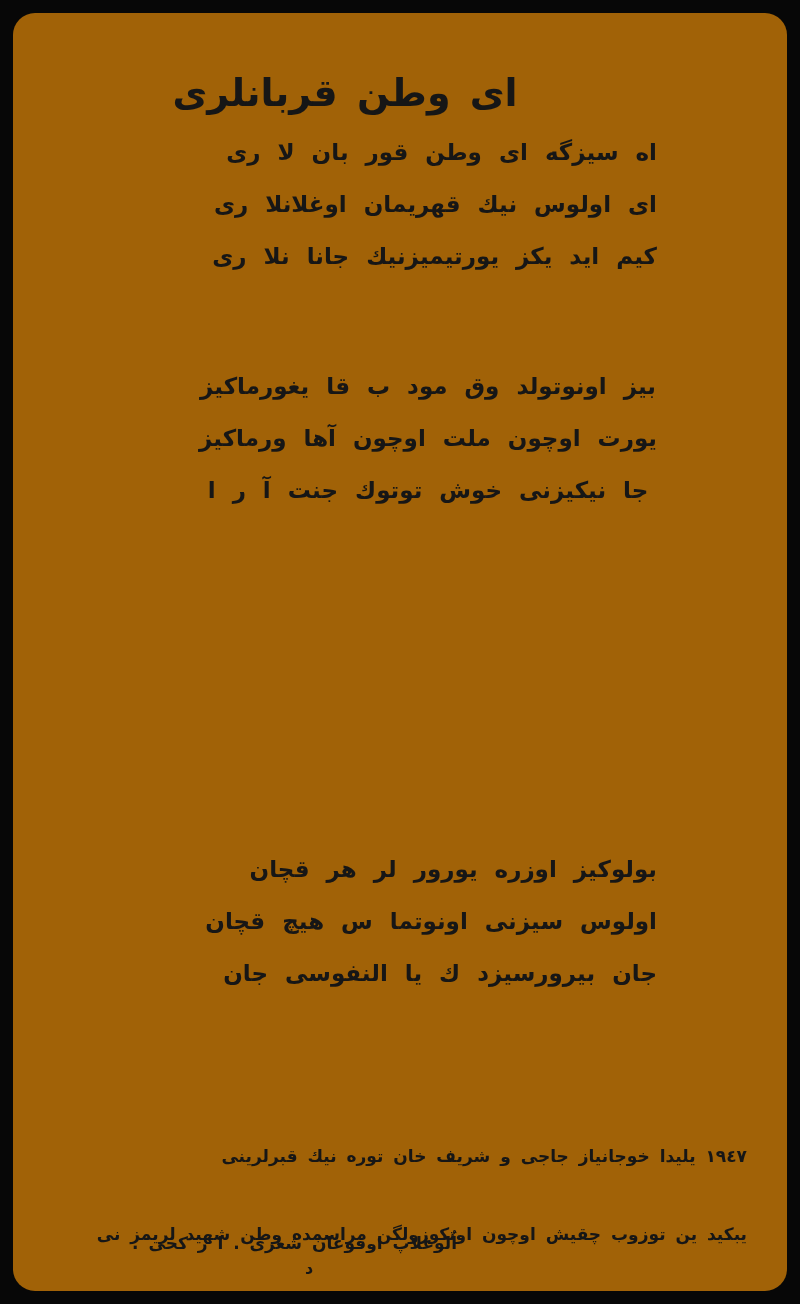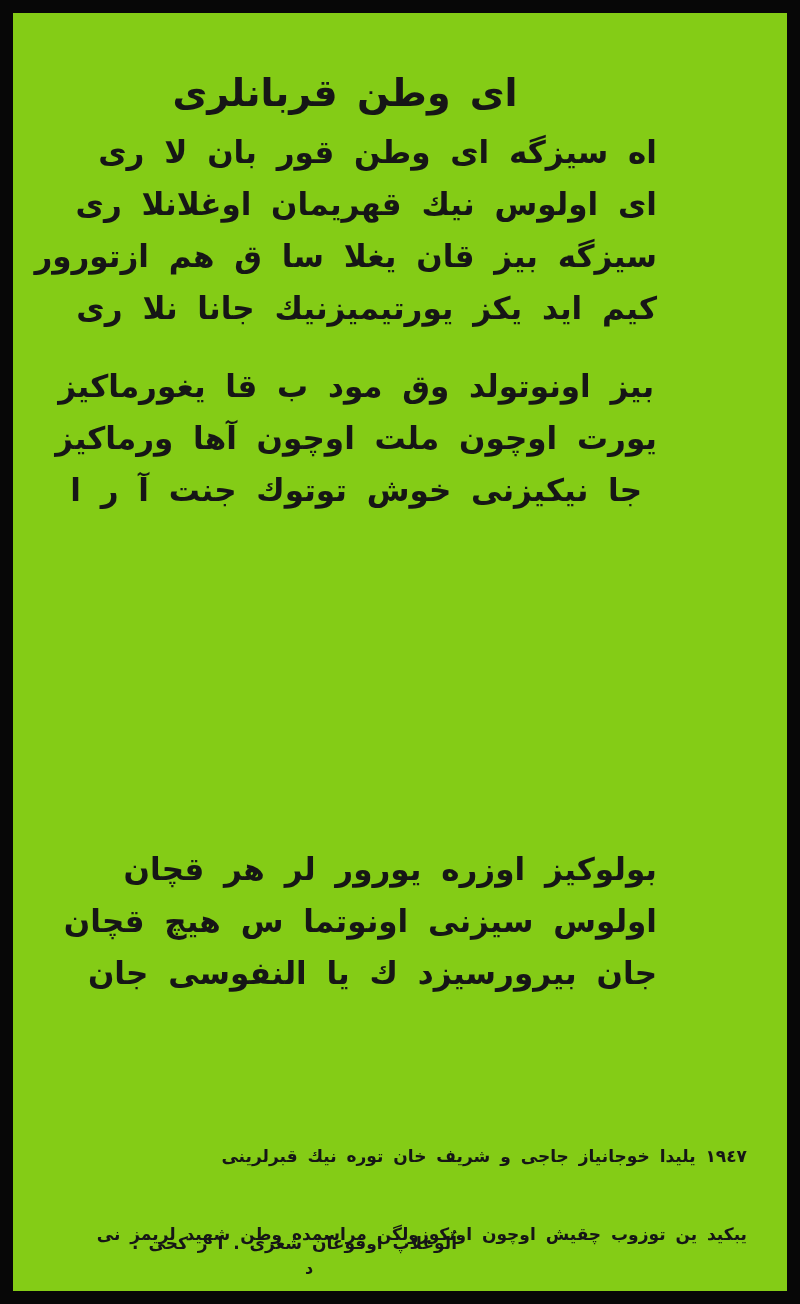--- a/index.html
+++ b/index.html
@@ -6,23 +6,24 @@
   body{
     width:800px;height:1304px;
     background:#070707;
     position:relative;
     font-family:"DejaVu Sans",sans-serif;
     overflow:hidden;
   }
   .page{
     position:absolute;
     inset:13px;
-    background:#84cc16;
+    background:#a16207;
     color:#161616;
     direction:rtl;
+    border-radius:22px;
   }
   .title{
     position:absolute;
     top:55px;
     right:0;left:0;
     text-align:center;
     transform:translateX(-55px);
     font-size:38px;
     font-weight:bold;
     line-height:50px;
@@ -30,21 +31,21 @@
     word-spacing:6px;
     white-space:nowrap;
   }
   .stanza{
     position:absolute;
     right:130px;
     text-align:right;
   }
   .stanza p{
     margin:0;
-    font-size:31px;
+    font-size:23px;
     font-weight:bold;
     line-height:52px;
     height:52px;
     word-spacing:9px;
     white-space:nowrap;
   }
   .stanza-1{top:113px;}
   .stanza-2{top:347px;text-align:center;}
   .stanza-3{top:591px;}
   .stanza-4{top:830px;}
@@ -72,21 +73,20 @@
 </head>
 <body>
 
 <div class="page">
 
   <div class="title">اى وطن قربانلرى</div>
 
   <div class="stanza stanza-1">
     <p>اه سيزگه اى وطن قور بان لا رى</p>
     <p>اى اولوس نيك قهريمان اوغلانلا رى</p>
-    <p>سيزگه بيز قان يغلا سا ق هم ازتورور</p>
     <p>كيم ايد يكز يورتيميزنيك جانا نلا رى</p>
   </div>
 
   <div class="stanza stanza-2">
     <p>بيز اونوتولد وق مود ب قا يغورماكيز</p>
     <p>يورت اوچون ملت اوچون آها ورماكيز</p>
     <p>جا نيكيزنى خوش توتوك جنت آ ر ا</p>
   </div>
 
 

